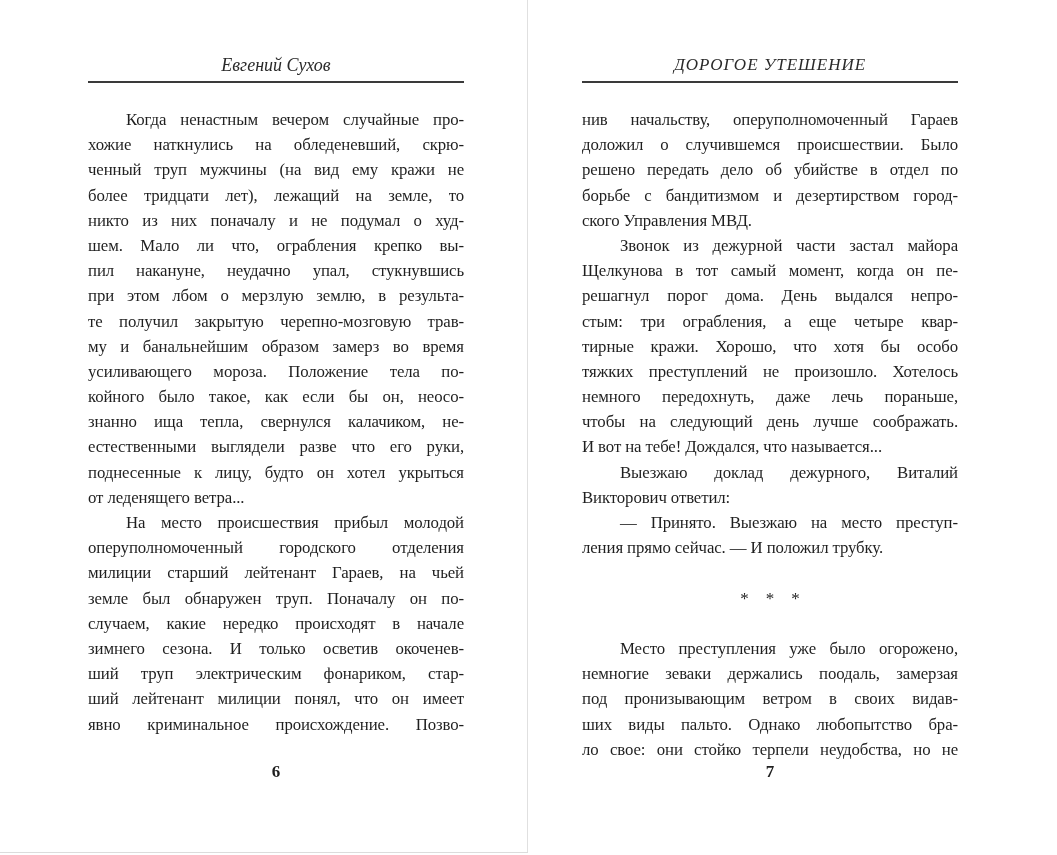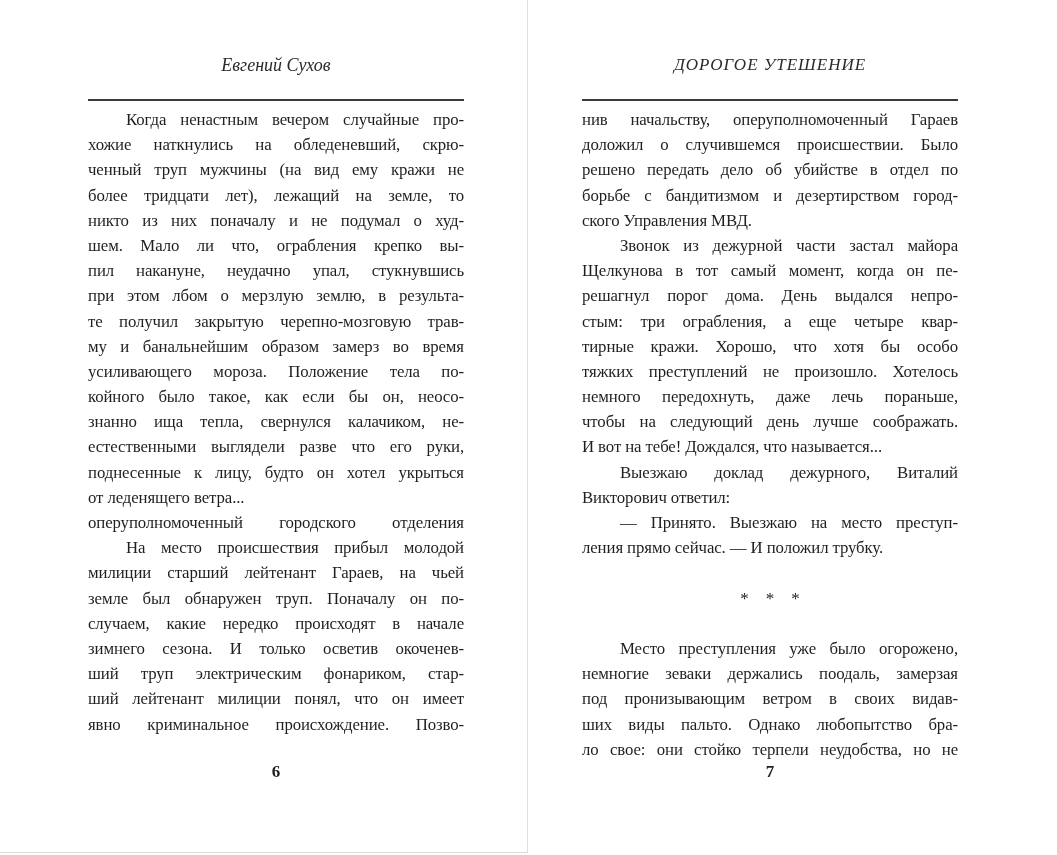--- a/index.html
+++ b/index.html
@@ -27,21 +27,21 @@
 
   .running-head {
     position: absolute;
     top: 54px;
     left: 0;
     width: 100%;
     text-align: center;
     font-style: italic;
     font-size: 18px;
     line-height: 22px;
-    padding-bottom: 23px;
+    padding-bottom: 5px;
     border-bottom: 2px solid #3a3a3a;
     color: #2a2a2a;
   }
   .running-head.caps {
     letter-spacing: 1px;
     font-size: 17px;
   }
 
   .page-body {
     position: absolute;
@@ -112,22 +112,22 @@
         <div class="line">пил накануне, неудачно упал, стукнувшись</div>
         <div class="line">при этом лбом о мерзлую землю, в результа-</div>
         <div class="line">те получил закрытую черепно-мозговую трав-</div>
         <div class="line">му и банальнейшим образом замерз во время</div>
         <div class="line">усиливающего мороза. Положение тела по-</div>
         <div class="line">койного было такое, как если бы он, неосо-</div>
         <div class="line">знанно ища тепла, свернулся калачиком, не-</div>
         <div class="line">естественными выглядели разве что его руки,</div>
         <div class="line">поднесенные к лицу, будто он хотел укрыться</div>
         <div class="line flush">от леденящего ветра...</div>
+        <div class="line indent">На место происшествия прибыл молодой</div>
         <div class="line">оперуполномоченный городского отделения</div>
-        <div class="line indent">На место происшествия прибыл молодой</div>
         <div class="line">милиции старший лейтенант Гараев, на чьей</div>
         <div class="line">земле был обнаружен труп. Поначалу он по-</div>
         <div class="line">случаем, какие нередко происходят в начале</div>
         <div class="line">зимнего сезона. И только осветив окоченев-</div>
         <div class="line">ший труп электрическим фонариком, стар-</div>
         <div class="line">ший лейтенант милиции понял, что он имеет</div>
         <div class="line">явно криминальное происхождение. Позво-</div>
       </div>
     <div class="page-number">6</div>
   </div>

